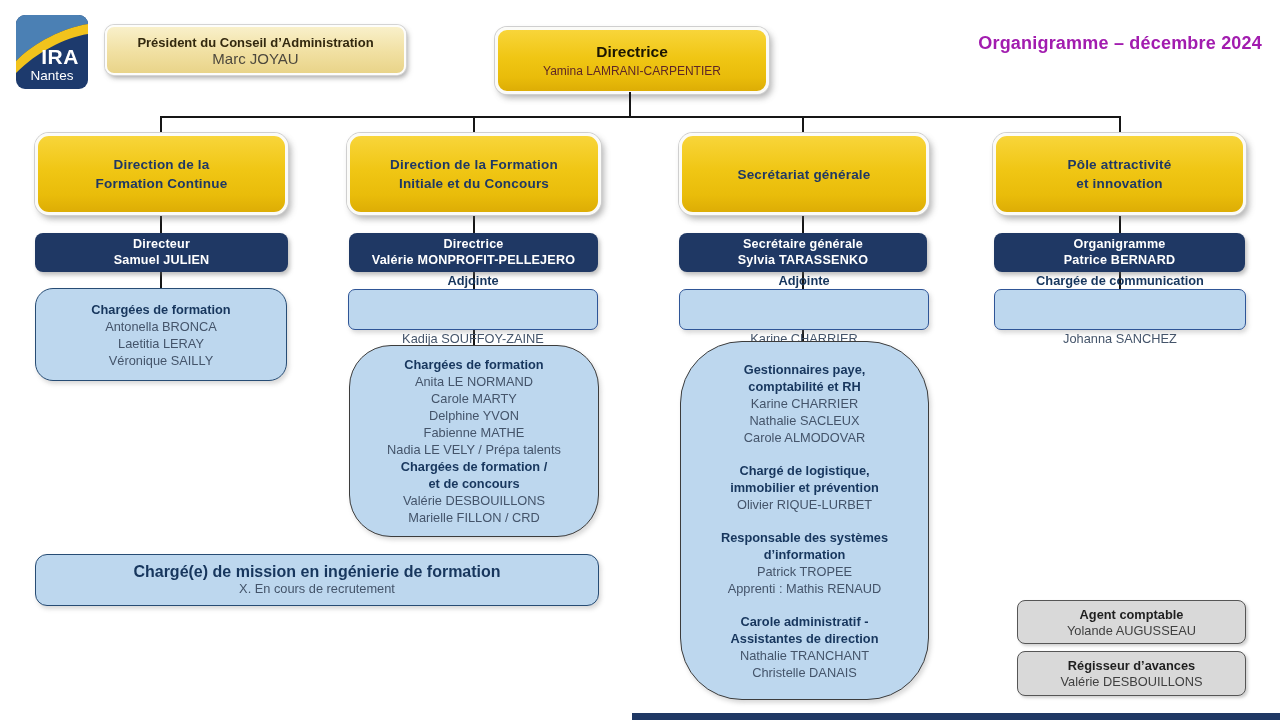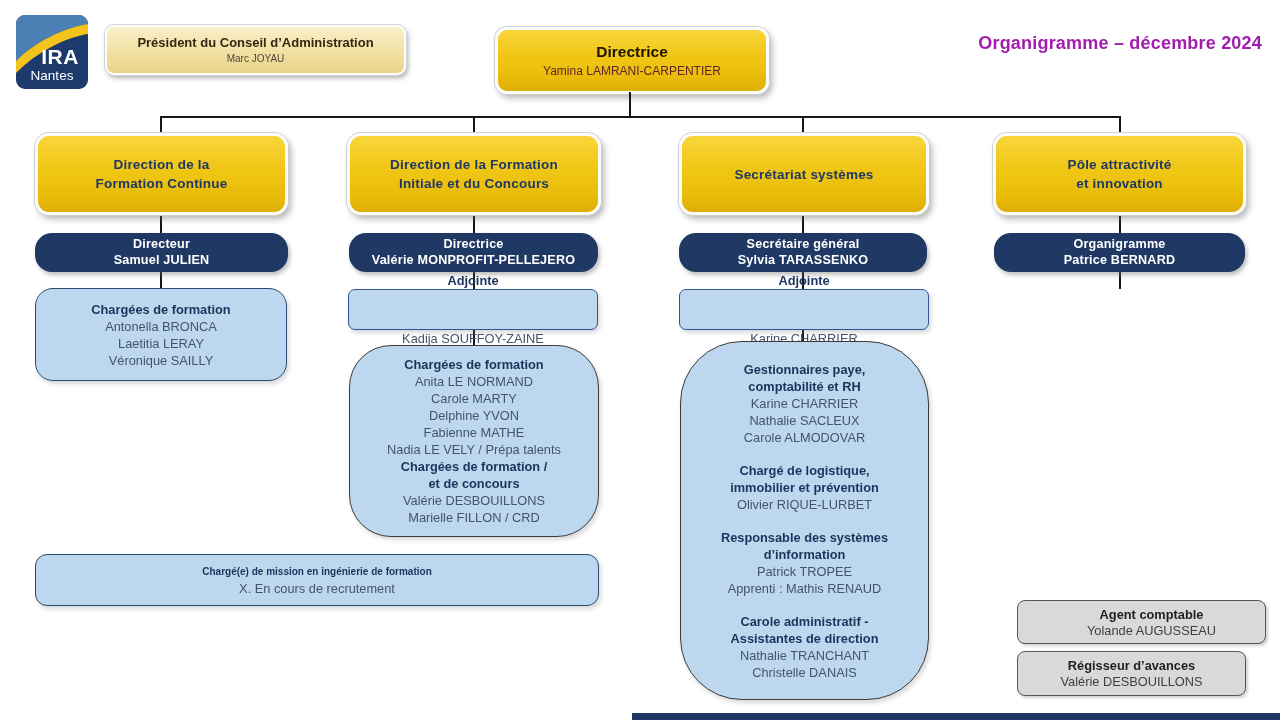--- a/index.html
+++ b/index.html
@@ -13,28 +13,28 @@
   .gold{background:linear-gradient(180deg,#f8d53a 0%,#f0c614 45%,#e9bc0a 78%,#ddad05 100%);
         border:3px solid #fbfbf8;border-radius:14px;
         box-shadow:0 0 0 1px #cfcfcf,3px 4px 6px rgba(90,90,90,.45);}
   .gold .dept{color:#1f3864;font-weight:bold;font-size:13.5px;line-height:19px;letter-spacing:.2px;}
 
   
   .pres{background:linear-gradient(180deg,#f9f0ca 0%,#f1e0a2 55%,#e9d489 100%);
         border:2.5px solid #fdfdfb;border-radius:9px;
         box-shadow:0 0 0 1px #d4d4d4,2px 3px 5px rgba(90,90,90,.5);}
   .pres .t{color:#33290f;font-weight:bold;font-size:13px;line-height:17px;}
-  .pres .n{color:#4d483d;font-size:10px;line-height:16px;}
+  .pres .n{color:#4d483d;font-size:15px;line-height:16px;}
 
   
   .dirx .t{color:#1c1602;font-weight:bold;font-size:15.5px;line-height:20px;}
   .dirx .n{color:#5e2626;font-size:12px;line-height:18px;}
 
   
-  .navy{background:#1f3864;border-radius:17px;box-shadow:2px 3px 4px rgba(110,110,110,.45);text-align:center;}
+  .navy{background:#1f3864;border-radius:8px;box-shadow:2px 3px 4px rgba(110,110,110,.45);text-align:center;}
   .navy .t,.navy .n{color:#ffffff;font-weight:bold;font-size:12.6px;line-height:15.5px;letter-spacing:.2px;}
 
   
   .lite{background:#bdd7ee;box-shadow:2px 3px 4px rgba(130,130,130,.3);}
   .b-small{border:1.6px solid #2f5597;border-radius:7px;gap:41px;}
   .b-round{border:1.6px solid #274c74;border-radius:18px;}
   .b-pill2{border:1.5px solid #3c3c3c;border-radius:42px;}
   .b-pill3{border:1.5px solid #3c3c3c;border-radius:62px;}
   .b-wide{border:1.6px solid #274c74;border-radius:12px;}
   .lite .t{color:#17365d;font-weight:bold;font-size:12.8px;line-height:17px;}
@@ -139,24 +139,24 @@
     <div class="n">Delphine YVON</div>
     <div class="n">Fabienne MATHE</div>
     <div class="n">Nadia LE VELY / Prépa talents</div>
     <div class="t">Chargées de formation /</div>
     <div class="t">et de concours</div>
     <div class="n">Valérie DESBOUILLONS</div>
     <div class="n">Marielle FILLON / CRD</div>
   </div>
 
   <div class="abs gold center-col" style="left:679px;top:133px;width:244px;height:76px;">
-    <div class="dept">Secrétariat systèmes</div>
+    <div class="dept">Secrétariat générale</div>
   </div>
   <div class="abs navy center-col" style="left:679px;top:233px;width:248px;height:39px;">
-    <div class="t">Secrétaire général</div>
+    <div class="t">Secrétaire générale</div>
     <div class="n">Sylvia TARASSENKO</div>
   </div>
   <div class="abs lite b-small center-col" style="left:679px;top:289px;width:248px;height:39px;">
     <div class="t">Adjointe</div>
     <div class="n">Karine CHARRIER</div>
   </div>
   <div class="abs lite b-pill3 center-col" style="left:680px;top:341px;width:247px;height:357px;">
     <div class="t">Gestionnaires paye,</div>
     <div class="t">comptabilité et RH</div>
     <div class="n">Karine CHARRIER</div>
@@ -179,27 +179,31 @@
   </div>
 
   <div class="abs gold center-col" style="left:993px;top:133px;width:247px;height:76px;">
     <div class="dept">Pôle attractivité</div>
     <div class="dept">et innovation</div>
   </div>
   <div class="abs navy center-col" style="left:994px;top:233px;width:251px;height:39px;">
     <div class="t">Organigramme</div>
     <div class="n">Patrice BERNARD</div>
   </div>
+  <div class="abs lite b-small center-col" style="left:994px;top:289px;width:250px;height:39px;">
+    <div class="t">Chargée de communication</div>
+    <div class="n">Johanna SANCHEZ</div>
+  </div>
 
   <div class="abs lite b-wide center-col" style="left:35px;top:554px;width:562px;height:50px;">
-    <div class="t" style="font-size:10px;">Chargé(e) de mission en ingénierie de formation</div>
+    <div class="t" style="font-size:16px;">Chargé(e) de mission en ingénierie de formation</div>
     <div class="n">X. En cours de recrutement</div>
   </div>
 
-  <div class="abs grey center-col" style="left:1017px;top:600px;width:227px;height:42px;padding-left:20px;">
+  <div class="abs grey center-col" style="left:1017px;top:600px;width:227px;height:42px;">
     <div class="t">Agent comptable</div>
     <div class="n">Yolande AUGUSSEAU</div>
   </div>
   <div class="abs grey center-col" style="left:1017px;top:651px;width:227px;height:43px;">
     <div class="t">Régisseur d’avances</div>
     <div class="n">Valérie DESBOUILLONS</div>
   </div>
 
   <div class="abs botbar"></div>
 

